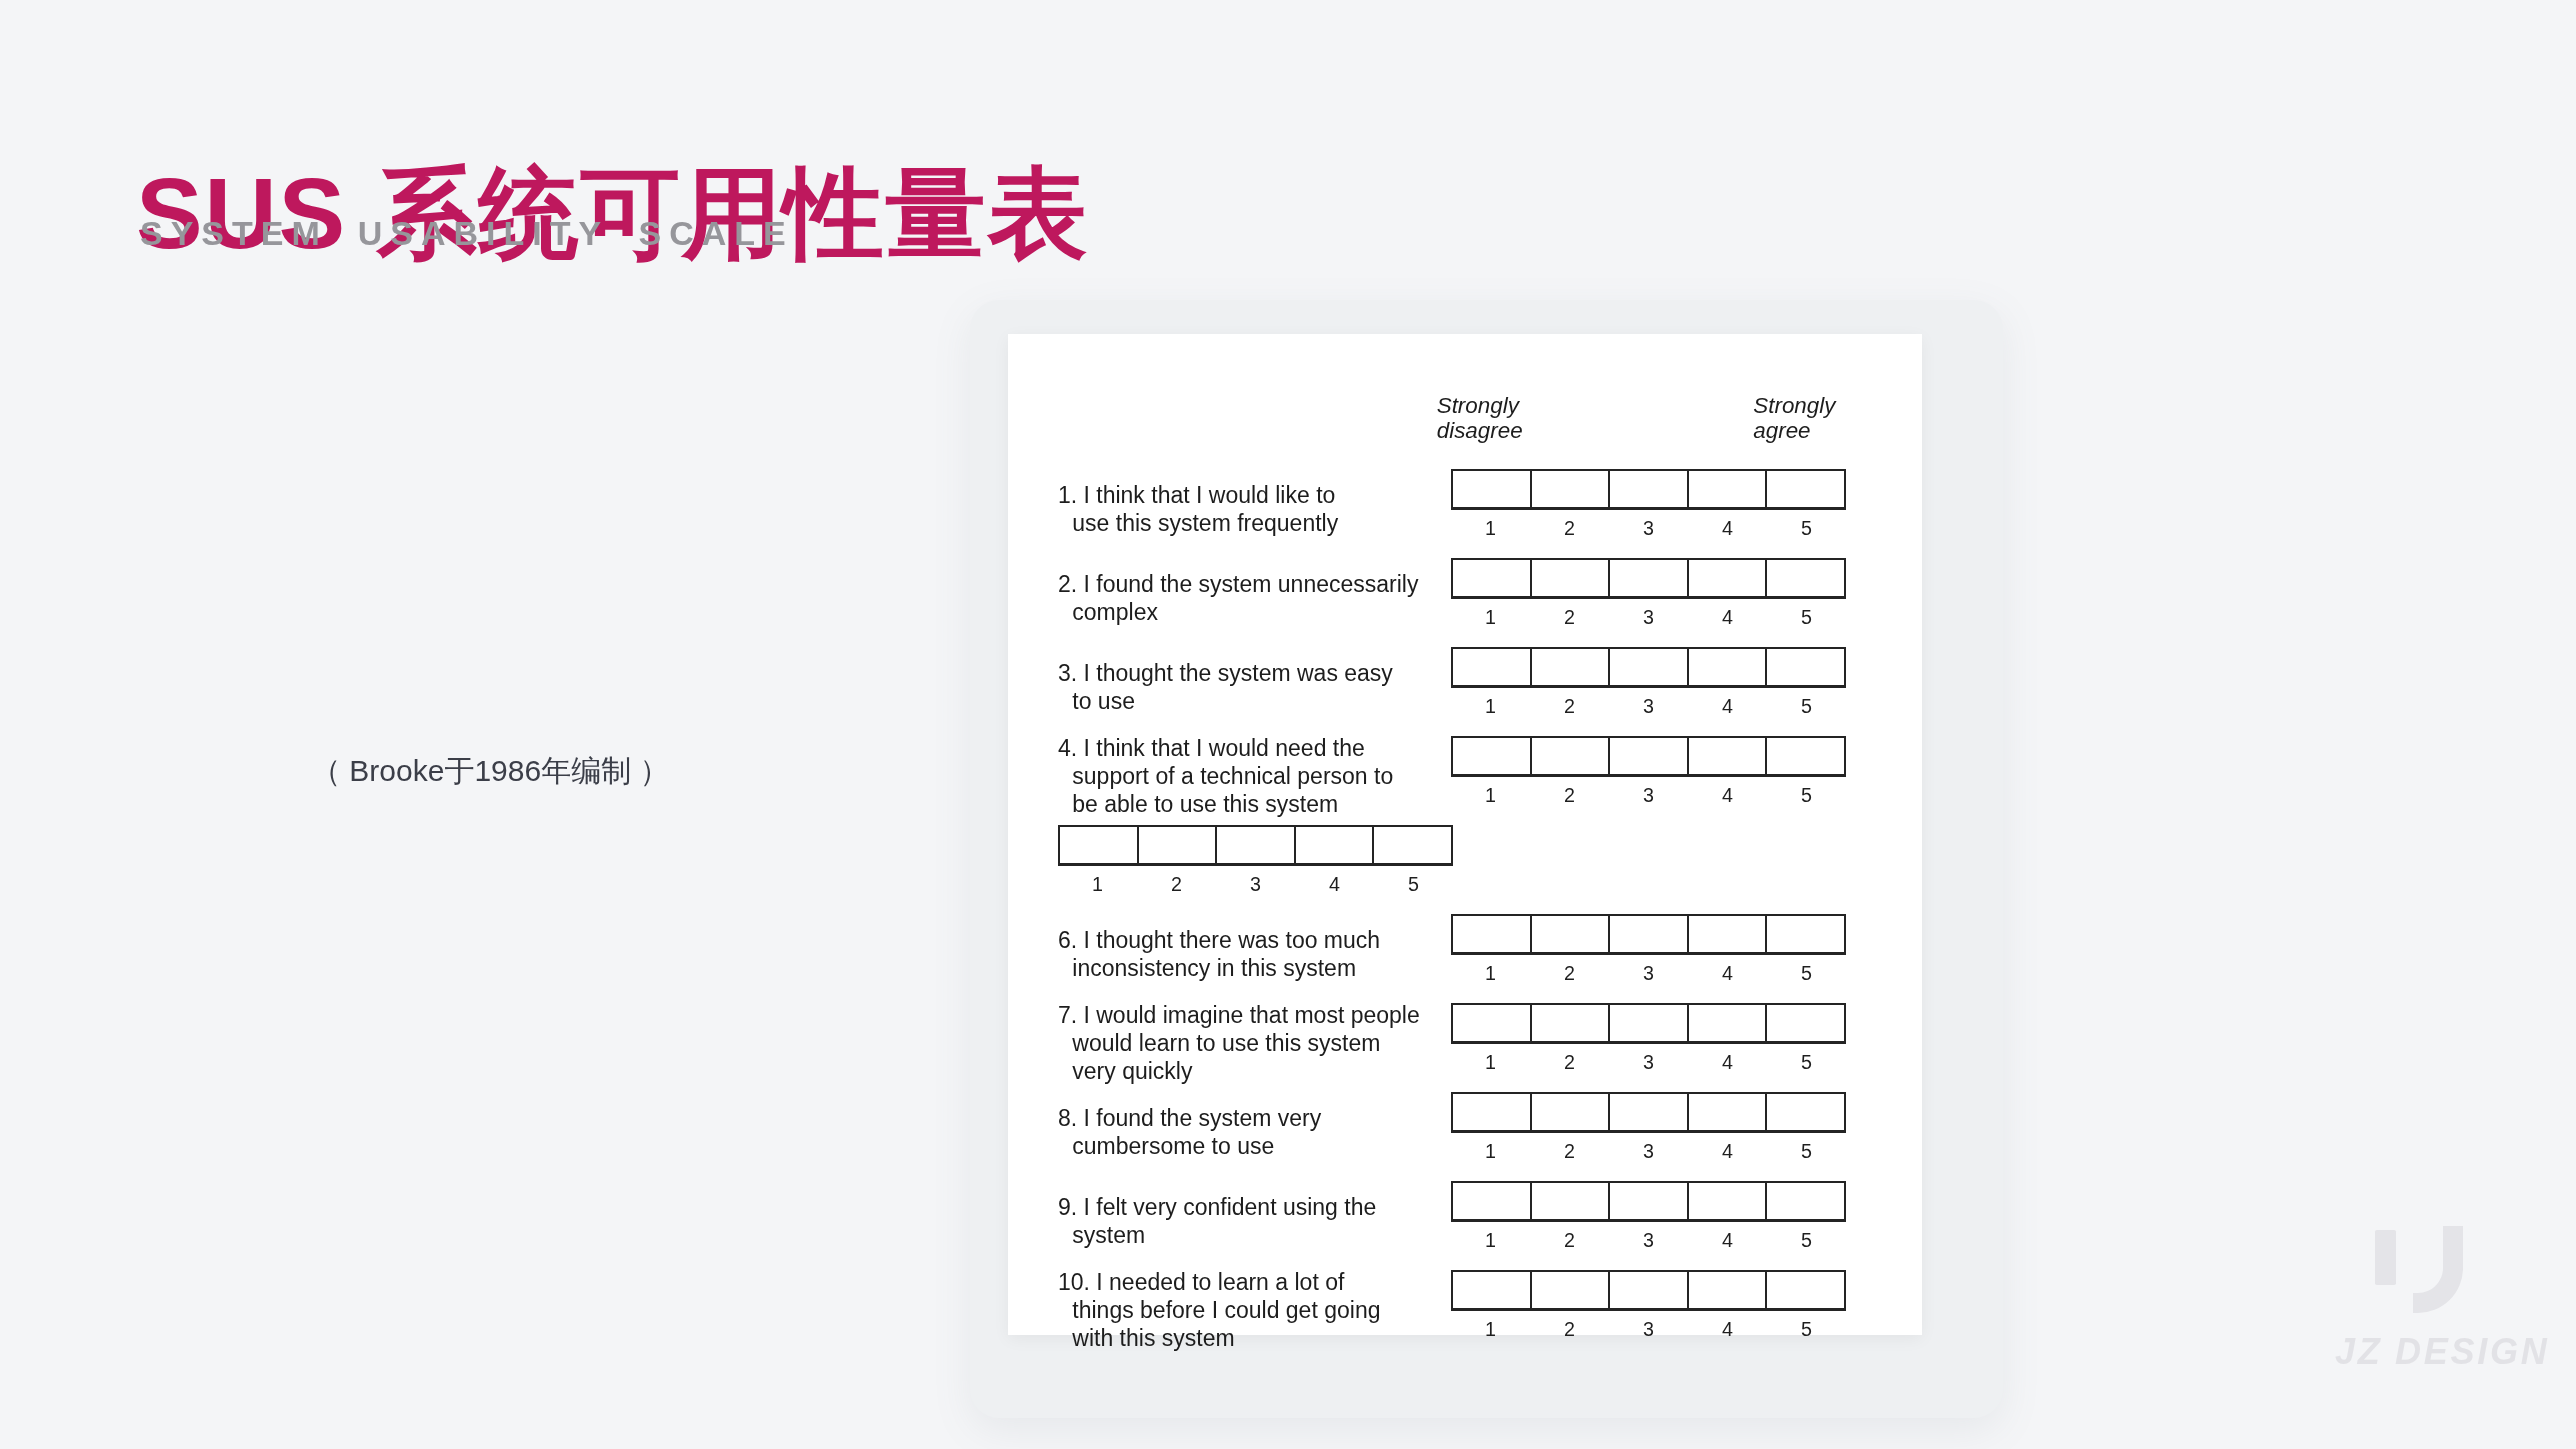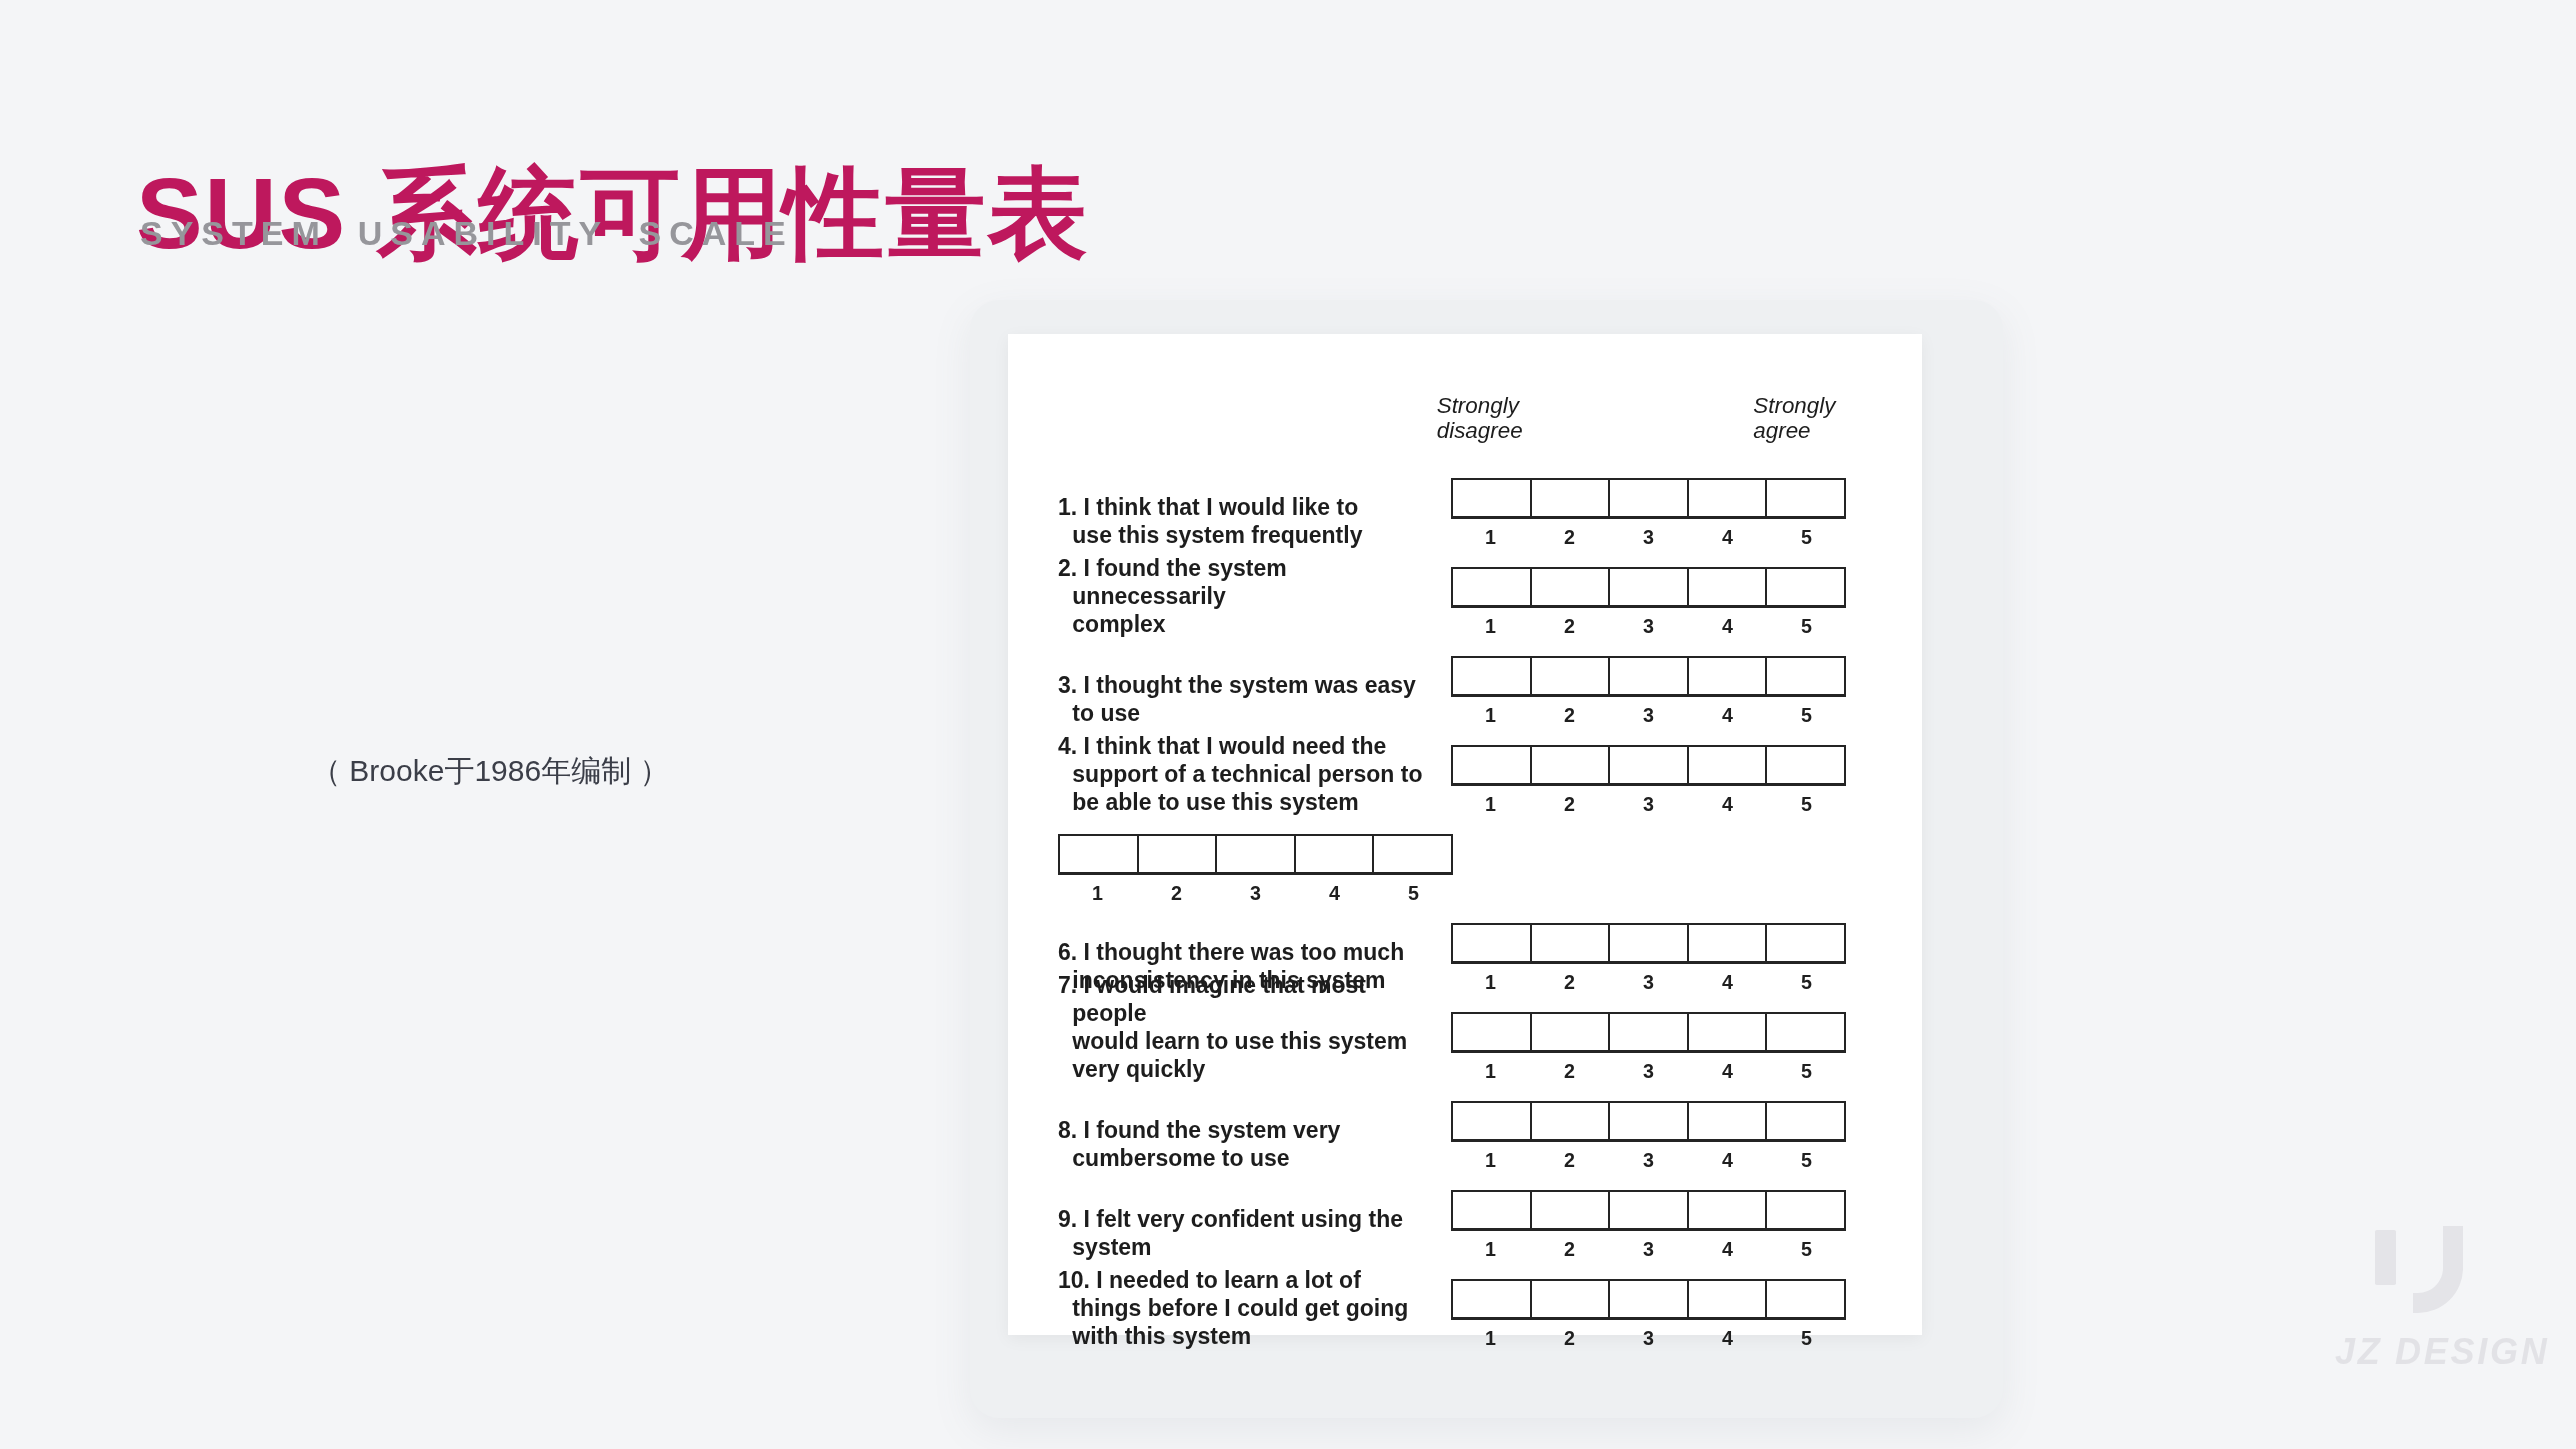--- a/index.html
+++ b/index.html
@@ -37,21 +37,21 @@
     position:absolute;left:50px;top:47px;width:788px;color:#1d1d1d;
   }
   .scale-header{
     display:flex;justify-content:space-between;
     width:395px;margin-left:auto;margin-bottom:5.4px;
   }
   .hdr-label{
     width:107px;margin:12px -14.3px;text-align:left;
     font-size:22.4px;line-height:25px;color:#1d1d1d;font-style:italic;
   }
-  .q-row{display:flex;align-items:flex-end;height:89px;font-weight:bold;}
+  .q-row{display:flex;align-items:center;height:89px;}
   .q-text{
     flex:1;font-size:23px;line-height:28px;
     padding:8px 21.5px 0 14.3px;text-indent:-14.3px;color:#1d1d1d;
   }
   .qnum{margin-right:6.3px;}
   .q-scale{width:395px;flex:none;}
   .boxes{
     display:flex;height:36px;background:#ffffff;
     border:2.7px solid #242424;border-bottom-width:3.6px;box-sizing:content-box;
   }

